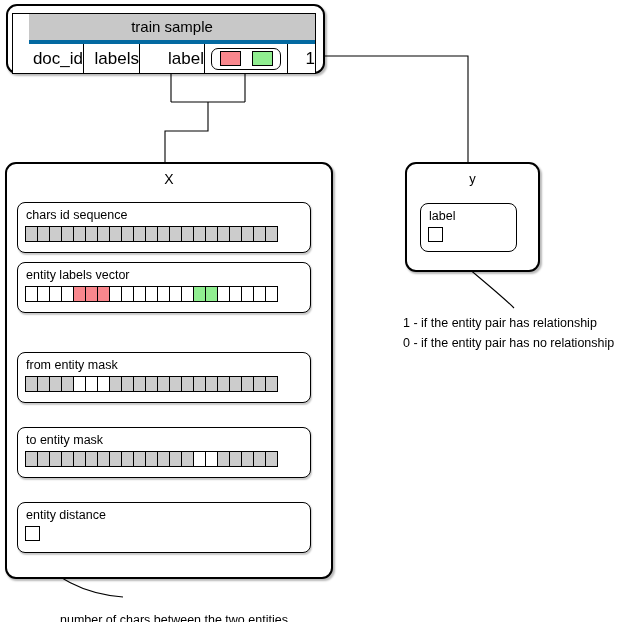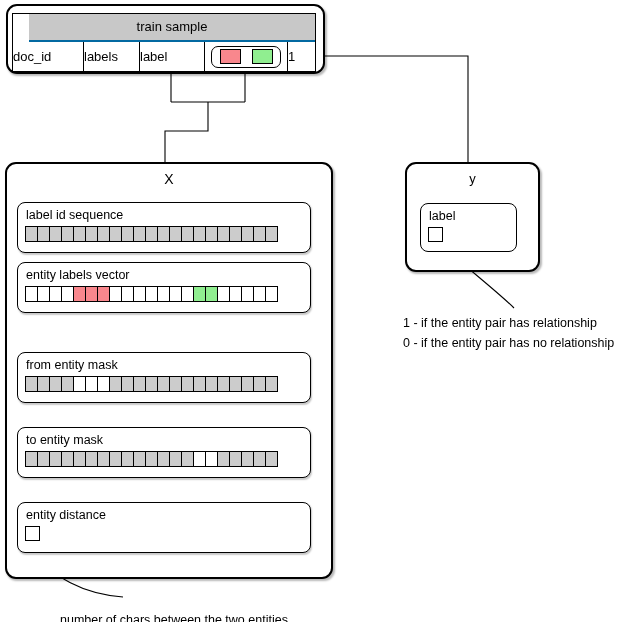--- a/index.html
+++ b/index.html
@@ -8,24 +8,24 @@
 
   
   .rbox{position:absolute;background:#fff;border:2px solid #000;border-radius:11px;
         box-shadow:1.5px 2px 2px rgba(0,0,0,0.28);}
   .subbox{position:absolute;background:#fff;border:1.5px solid #000;border-radius:8px;
         box-shadow:1px 1.5px 1.5px rgba(0,0,0,0.22);}
 
   
   #train-box{left:6px;top:4px;width:315px;height:66px;}
   #train-table{position:absolute;left:4px;top:7px;width:302px;border:1px solid #000;background:#fff;}
-  #train-header{height:26px;line-height:26px;text-align:center;font-size:13px;
-        background:var(--header_gray);border-bottom:2px solid #0369a1;margin-left:16px;}
+  #train-header{height:26px;line-height:26px;text-align:center;font-size:15px;
+        background:var(--header_gray);border-bottom:4px solid #0369a1;margin-left:16px;}
   #train-row{display:flex;height:29px;}
-  .tcell{height:29px;line-height:29px;text-align:left;font-size:13px;border-right:1px solid #000;}
+  .tcell{height:29px;line-height:29px;text-align:right;font-size:17px;border-right:1px solid #000;}
   .tcell:last-child{border-right:none;}
   .w-docid{width:70px;} .w-offset{width:55px;} .w-text{width:64px;} .w-ent{width:82px;}
   .w-val{flex:1;}
   .tcell-ent{display:flex;align-items:center;justify-content:center;}
   .pill{width:68px;height:20px;border:1.5px solid #000;border-radius:7px;
         display:flex;align-items:center;justify-content:center;gap:11px;}
   .swatch{width:19px;height:13px;border:1px solid #000;}
   .swatch-from{background:var(--cell_red);}
   .swatch-to{background:var(--cell_green);}
 
@@ -88,21 +88,21 @@
         </div>
         <div class="tcell w-val">1</div>
       </div>
     </div>
   </div>
 
   <div class="rbox" id="x-box">
     <div class="panel-title">X</div>
 
     <div class="subbox" style="top:38px;">
-      <div class="sub-label">label id sequence</div>
+      <div class="sub-label">chars id sequence</div>
       <div class="cellrow"><span class="cell cell-gray"></span><span class="cell cell-gray"></span><span class="cell cell-gray"></span><span class="cell cell-gray"></span><span class="cell cell-gray"></span><span class="cell cell-gray"></span><span class="cell cell-gray"></span><span class="cell cell-gray"></span><span class="cell cell-gray"></span><span class="cell cell-gray"></span><span class="cell cell-gray"></span><span class="cell cell-gray"></span><span class="cell cell-gray"></span><span class="cell cell-gray"></span><span class="cell cell-gray"></span><span class="cell cell-gray"></span><span class="cell cell-gray"></span><span class="cell cell-gray"></span><span class="cell cell-gray"></span><span class="cell cell-gray"></span><span class="cell cell-gray"></span></div>
     </div>
 
     <div class="subbox" style="top:98px;">
       <div class="sub-label">entity labels vector</div>
       <div class="cellrow"><span class="cell cell-white"></span><span class="cell cell-white"></span><span class="cell cell-white"></span><span class="cell cell-white"></span><span class="cell cell-red"></span><span class="cell cell-red"></span><span class="cell cell-red"></span><span class="cell cell-white"></span><span class="cell cell-white"></span><span class="cell cell-white"></span><span class="cell cell-white"></span><span class="cell cell-white"></span><span class="cell cell-white"></span><span class="cell cell-white"></span><span class="cell cell-green"></span><span class="cell cell-green"></span><span class="cell cell-white"></span><span class="cell cell-white"></span><span class="cell cell-white"></span><span class="cell cell-white"></span><span class="cell cell-white"></span></div>
     </div>
 
     <div class="subbox" style="top:188px;">
       <div class="sub-label">from entity mask</div>

